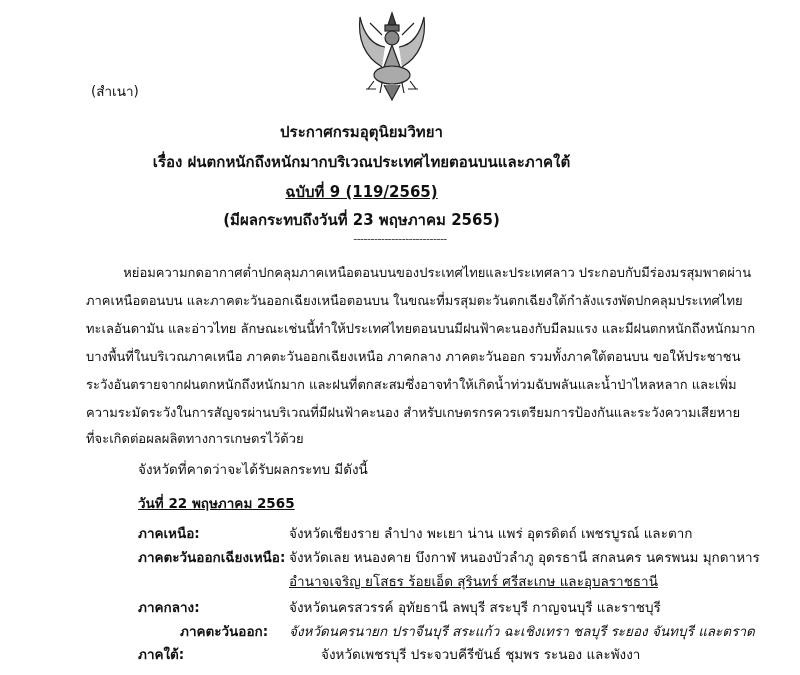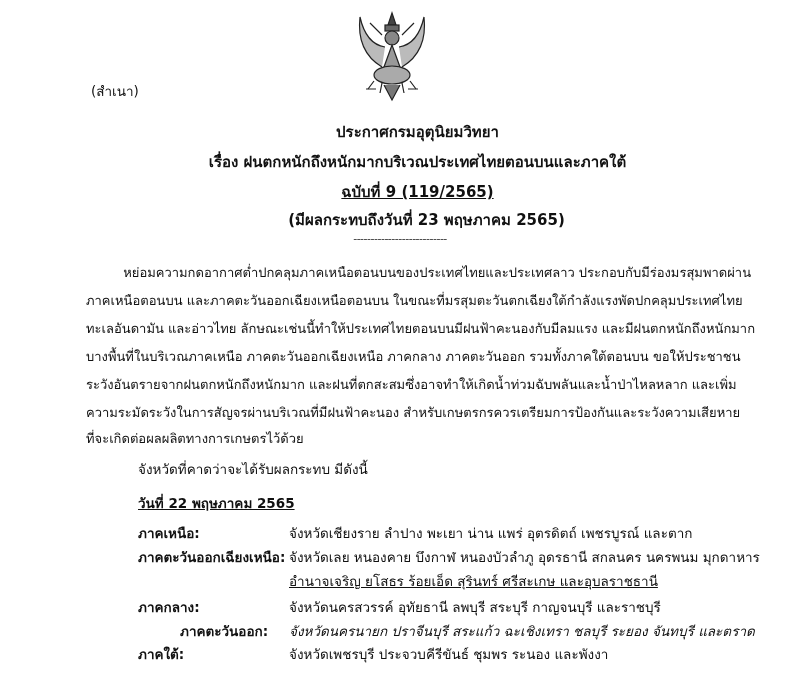--- a/index.html
+++ b/index.html
@@ -3,25 +3,25 @@
   <meta charset="utf-8">
   <style>
     html, body { margin: 0; padding: 0; background: #ffffff; }
     body {
       width: 800px; height: 675px; position: relative; overflow: hidden;
       font-family: "DejaVu Sans", "Liberation Sans", sans-serif;
       color: #111111;
     }
     .emblem { position: absolute; left: 342px; top: 5px; width: 100px; height: 100px; }
     .copy-mark { position: absolute; left: 91px; top: 80px; font-size: 13.5px; }
-    .heading { position: absolute; left: 16px; width: 723px; text-align: center; font-weight: bold; font-size: 15px; padding-left: 40px; }
+    .heading { position: absolute; left: 0; width: 723px; text-align: center; font-weight: bold; font-size: 15px; }
     .h1 { top: 120px; }
     .h2 { top: 150px; }
     .h3 { top: 180px; text-decoration: underline; }
-    .h4 { top: 208px; margin-left: 9px; }
+    .h4 { top: 208px; }
     .sep { position: absolute; left: 0; width: 800px; top: 232px; text-align: center; font-size: 11px; letter-spacing: -0.5px; color: #333; }
     .para-line { position: absolute; left: 86px; font-size: 13px; white-space: nowrap; }
     .intro { position: absolute; left: 138px; top: 458px; font-size: 13.5px; }
     .date-head { position: absolute; left: 138px; top: 492px; font-size: 13.5px; font-weight: bold; text-decoration: underline; }
     .region-label { position: absolute; left: 138px; font-size: 13.5px; font-weight: bold; }
     .region-value { position: absolute; left: 289px; font-size: 13.5px; white-space: nowrap; }
   </style>
 </head>
 <body>
 
@@ -67,13 +67,13 @@
 <div class="region-value" style="top:546px;">จังหวัดเลย หนองคาย บึงกาฬ หนองบัวลำภู อุดรธานี สกลนคร นครพนม มุกดาหาร</div>
 <div class="region-value" style="top:570px;text-decoration:underline;">อำนาจเจริญ ยโสธร ร้อยเอ็ด สุรินทร์ ศรีสะเกษ และอุบลราชธานี</div>
 
 <div class="region-label" style="top:596px;">ภาคกลาง:</div>
 <div class="region-value" style="top:596px;">จังหวัดนครสวรรค์ อุทัยธานี ลพบุรี สระบุรี กาญจนบุรี และราชบุรี</div>
 
 <div class="region-label" style="top:620px;margin-left:42px;">ภาคตะวันออก:</div>
 <div class="region-value" style="top:620px;font-style:italic;">จังหวัดนครนายก ปราจีนบุรี สระแก้ว ฉะเชิงเทรา ชลบุรี ระยอง จันทบุรี และตราด</div>
 
 <div class="region-label" style="top:643px;">ภาคใต้:</div>
-<div class="region-value" style="top:643px;">จังหวัดเพชรบุรี ประจวบคีรีขันธ์ ชุมพร ระนอง และพังงา</div>
+<div class="region-value" style="top:643px;margin-left:32px;">จังหวัดเพชรบุรี ประจวบคีรีขันธ์ ชุมพร ระนอง และพังงา</div>
 
 </body></html>

